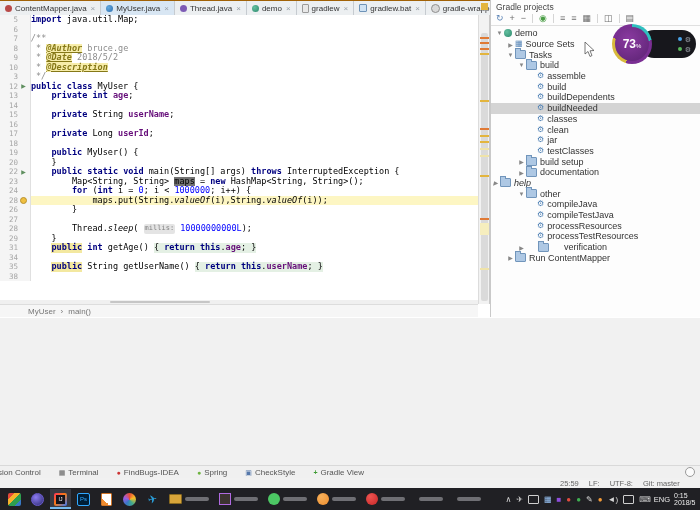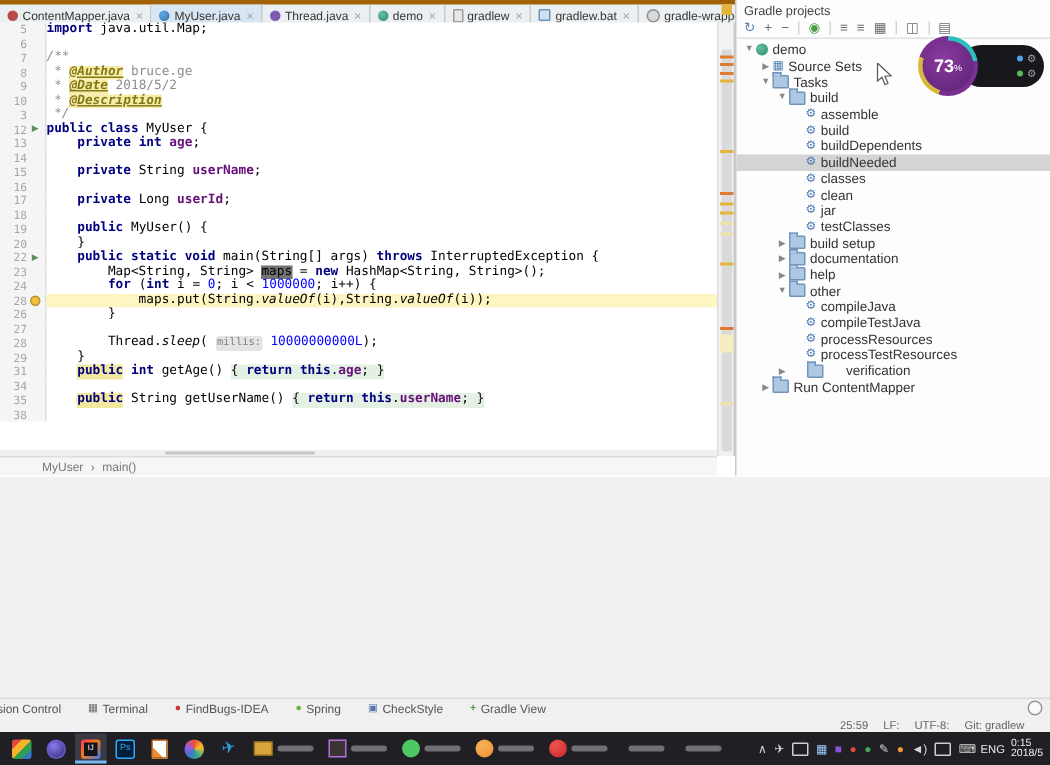--- a/index.html
+++ b/index.html
@@ -2,21 +2,21 @@
 <html><head>
 <meta charset="utf-8">
 <style>
   html,body{margin:0;padding:0}
   body{width:700px;height:510px;position:relative;overflow:hidden;background:#f1f1f1;
        font-family:"Liberation Sans",sans-serif;-webkit-font-smoothing:antialiased}
   
   #ide{position:absolute;left:0;top:0;width:700px;height:318px;background:#fff;border-bottom:1px solid #b5b5b5}
   
   #tabbar{position:absolute;left:0;top:0;width:586px;height:14px;background:#eceff1;
-          border-top:3px solid #a16207;border-bottom:1px solid #c5cace;display:flex;overflow:hidden}
+          border-top:1px solid #a16207;border-bottom:1px solid #c5cace;display:flex;overflow:hidden}
   .tab{display:flex;align-items:center;gap:3px;padding:0 5px;font-size:8px;color:#333;
        border-right:1px solid #c6cbd0;white-space:nowrap;flex:0 0 auto}
   .tab.active{background:#d8e6f3}
   .tab .close{color:#98a0a8;font-size:8px;margin-left:1px}
   .ticon{width:7px;height:7px;border-radius:50%;flex:0 0 auto;position:relative}
   .ticon-class-red{background:#b94a48}
   .ticon-class-blue{background:radial-gradient(circle at 35% 35%,#62a9e0,#2f6fae)}
   .ticon-class-purple{background:#7d5bb5}
   .ticon-gradle{background:radial-gradient(circle at 35% 35%,#63c0a0,#2f8a6e)}
   .ticon-file{background:#e8e8e8;border:1px solid #9a9a9a;border-radius:1px;width:5px;height:7px}
@@ -505,21 +505,21 @@
         <div class="trow" style="padding-left: 26px;">
           <span class="arr">▶</span>
           <span class="nicon nicon-folder"></span>
           <span>build setup</span>
         </div>
         <div class="trow" style="padding-left: 26px;">
           <span class="arr">▶</span>
           <span class="nicon nicon-folder"></span>
           <span>documentation</span>
         </div>
-        <div class="trow" style="padding-left: 26px;">
+        <div class="trow" style=" font-style: italic;">
           <span class="arr">▶</span>
           <span class="nicon nicon-folder"></span>
           <span>help</span>
         </div>
         <div class="trow" style="padding-left: 26px;">
           <span class="arr">▼</span>
           <span class="nicon nicon-folder"></span>
           <span>other</span>
         </div>
         <div class="trow" style="padding-left: 37px;">
@@ -606,21 +606,21 @@
       <span>Gradle View</span>
     </div>
   </div>
 <div id="notif-icon"></div>
 
 <div id="statusbar">
   <div id="status-right">
       <span>25:59</span>
       <span>LF:</span>
       <span>UTF-8:</span>
-      <span>Git: gradlew</span>
+      <span>Git: master</span>
     </div>
 </div>
 
 <div id="taskbar">
   <div id="tb-apps" style="display:flex;align-items:center;gap:2px">
       <div class="tb-app">
         <span class="ai ai-colorful-app"></span>
       </div>
       <div class="tb-app">
         <span class="ai ai-round-purple-app"></span>

